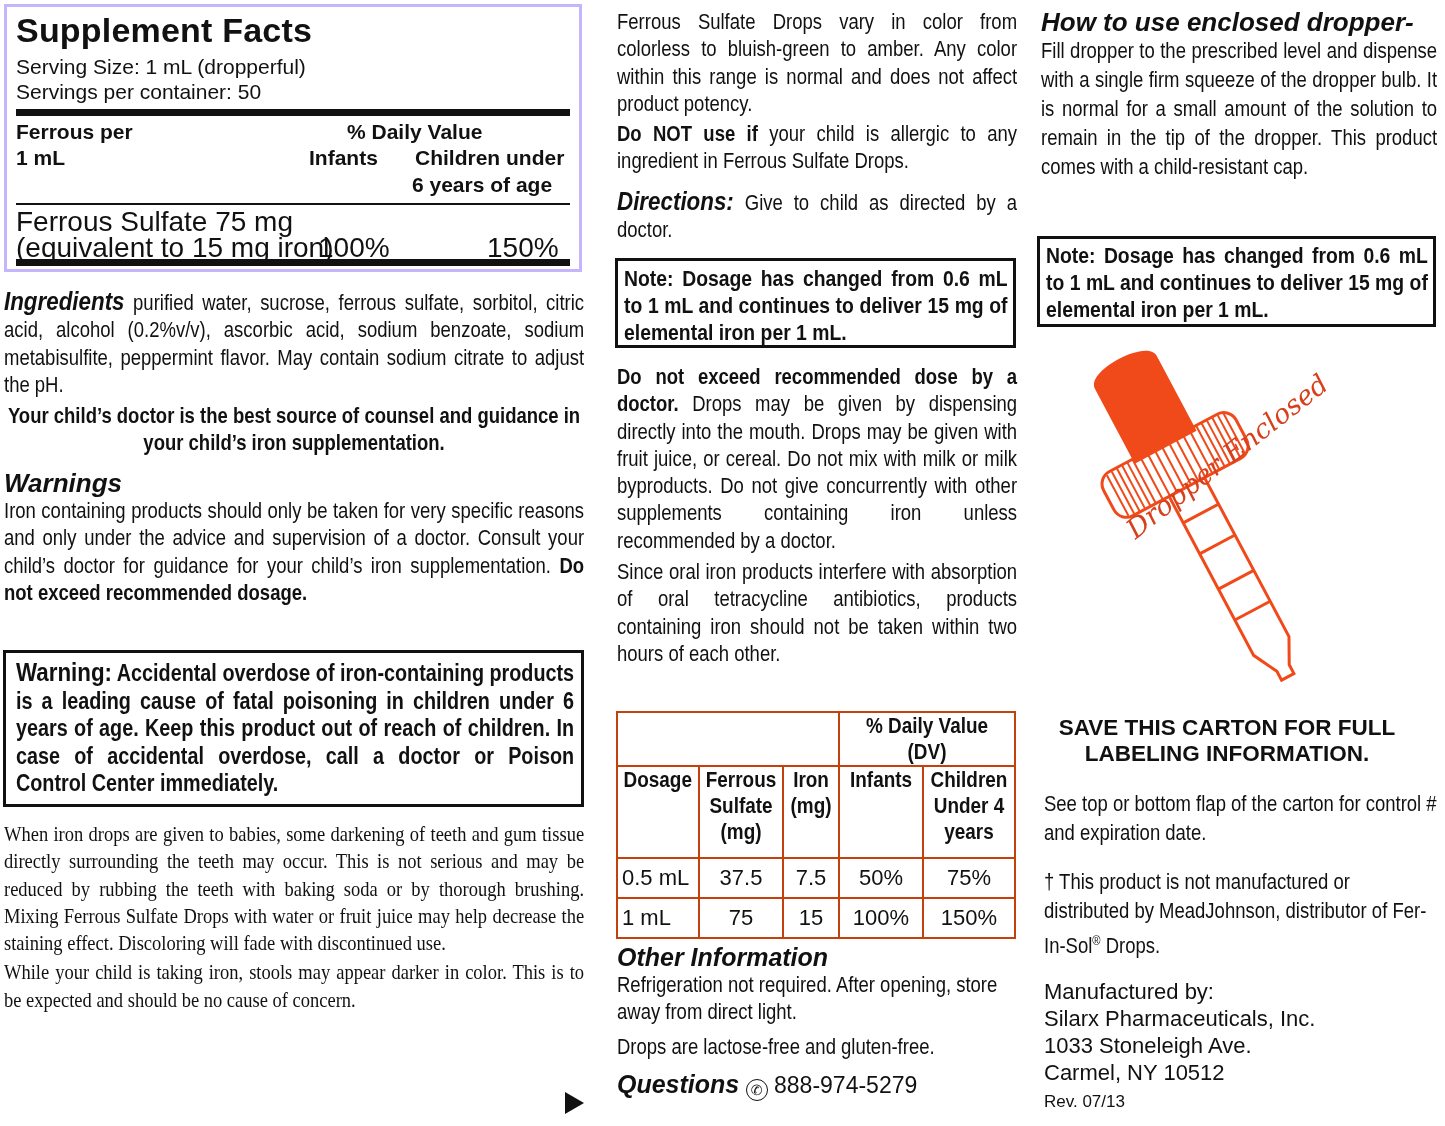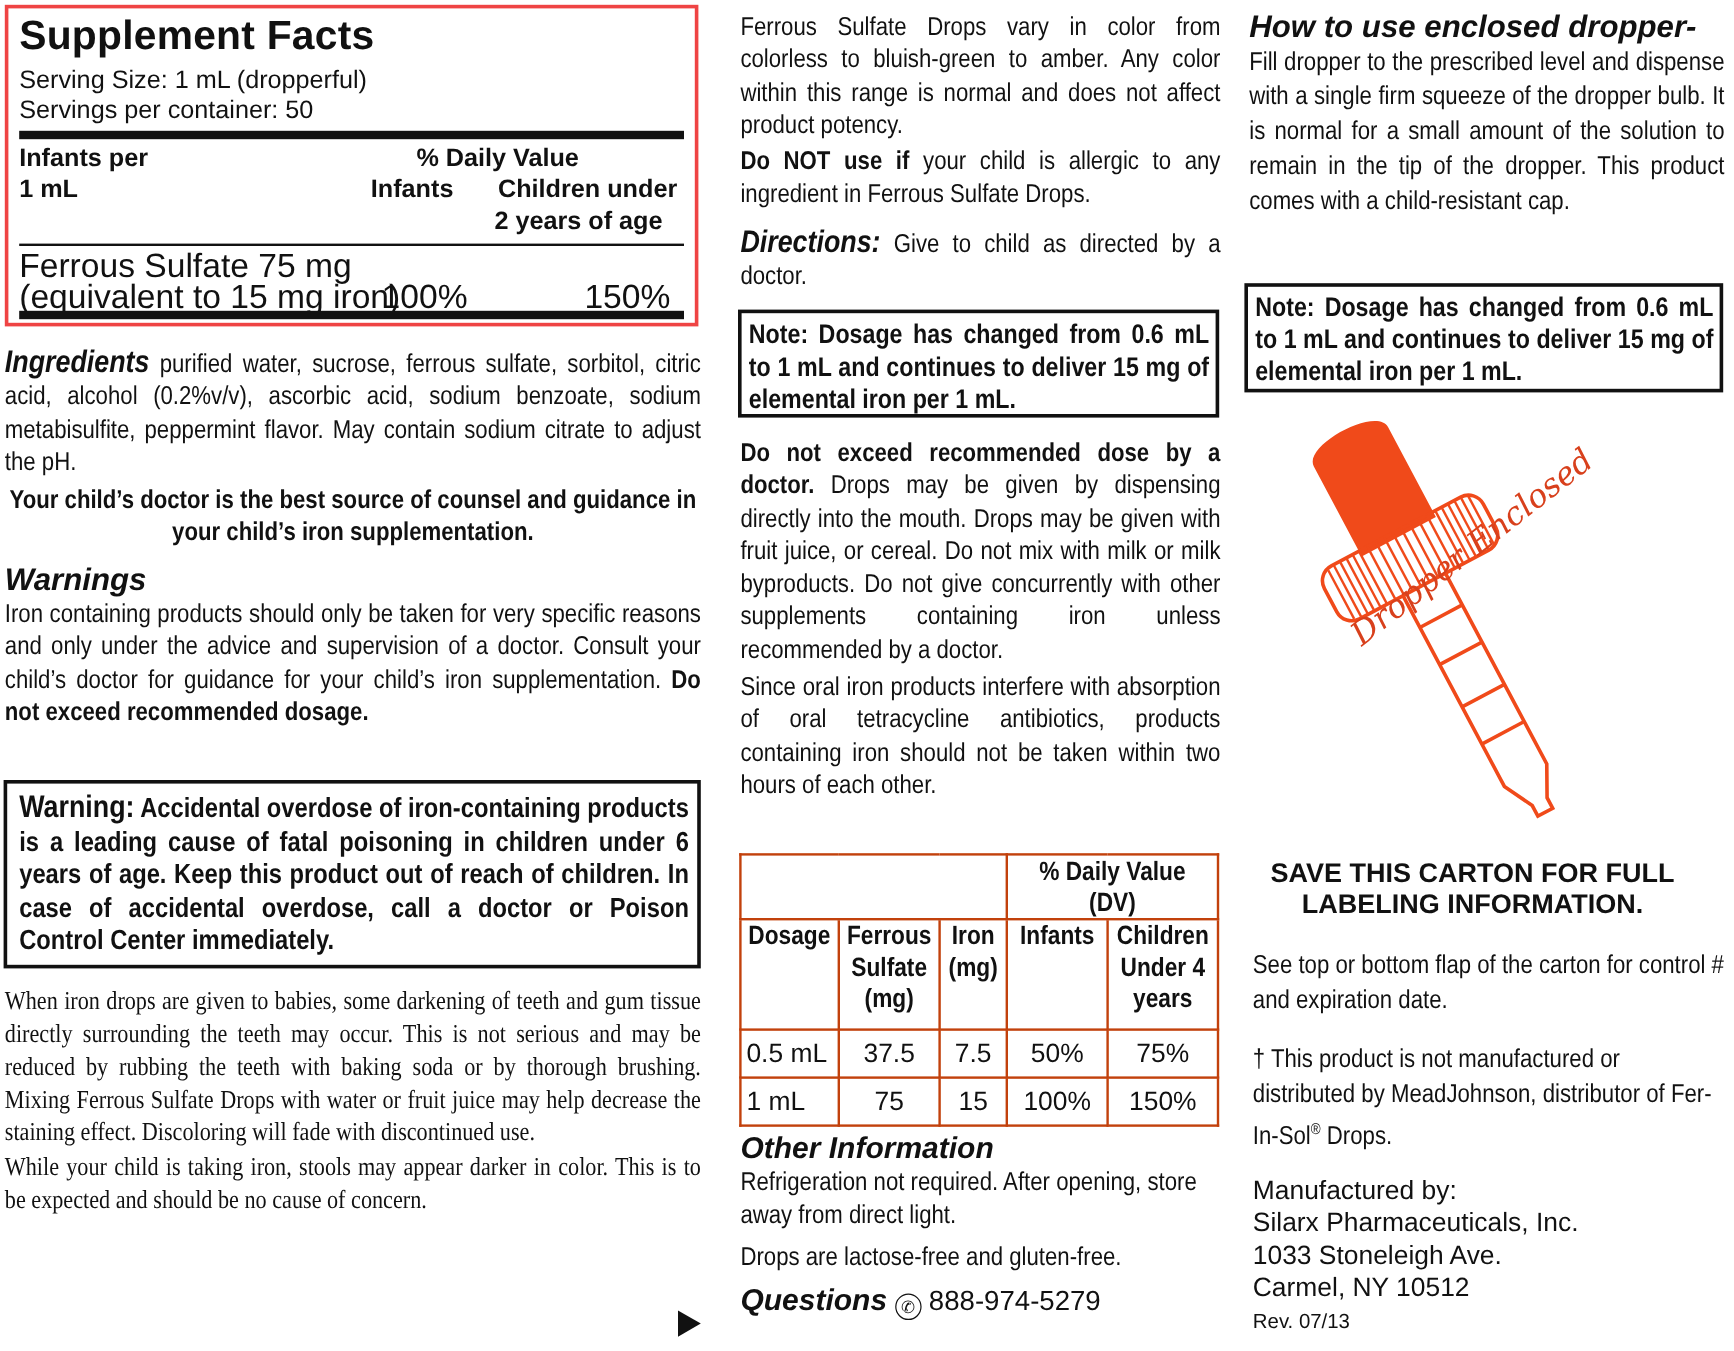--- a/index.html
+++ b/index.html
@@ -6,21 +6,21 @@
   body {
     width: 1445px; height: 1126px; position: relative; overflow: hidden;
     font-family: "Liberation Sans", sans-serif; color: #111;
   }
   .abs { position: absolute; }
   .col { position: absolute; top: 0; }
   .j { text-align: justify; text-align-last: left; }
 
   
   #col1 { left: 4px; width: 580px; }
-  .sf-box { position: absolute; left: 0; top: 4px; width: 578px; height: 268px; border: 3px solid #ef4444; box-sizing: border-box; }
+  .sf-box { position: absolute; left: 0; top: 4px; width: 578px; height: 268px; border: 3px solid #c4b5fd; box-sizing: border-box; }
   .sf-title { position: absolute; left: 9px; top: 4px; font-size: 34px; font-weight: bold; letter-spacing: 0.2px; }
   .sf-line { position: absolute; left: 9px; font-size: 21px; }
   .bar-thick { position: absolute; left: 9px; right: 9px; background: #111; }
   .bar-thin { position: absolute; left: 9px; right: 9px; height: 2px; background: #111; }
   .sf-h { position: absolute; font-size: 21px; font-weight: bold; }
   .sf-v { position: absolute; font-size: 28px; }
 
   .p21 { font-size: 21.5px; line-height: 27.3px; transform: scaleX(0.86); transform-origin: left top; width: 116.3%; }
   .hd-ital { font-weight: bold; font-style: italic; font-size: 26px; }
   .b { font-weight: bold; }
@@ -44,26 +44,26 @@
 </style>
 </head>
 <body>
 
 <div id="col1" class="col">
   <div class="sf-box">
     <div class="sf-title">Supplement Facts</div>
     <div class="sf-line" style="top:48px;">Serving Size: 1 mL (dropperful)</div>
     <div class="sf-line" style="top:73px;">Servings per container: 50</div>
     <div class="bar-thick" style="top:102px;height:7px;"></div>
-    <div class="sf-h" style="left:9px;top:113px;">Infants per</div>
+    <div class="sf-h" style="left:9px;top:113px;">Ferrous per</div>
     <div class="sf-h" style="left:9px;top:139px;">1 mL</div>
     <div class="sf-h" style="left:340px;top:113px;">% Daily Value</div>
     <div class="sf-h" style="left:302px;top:139px;">Infants</div>
     <div class="sf-h" style="left:408px;top:139px;">Children under</div>
-    <div class="sf-h" style="left:405px;top:166px;">2 years of age</div>
+    <div class="sf-h" style="left:405px;top:166px;">6 years of age</div>
     <div class="bar-thin" style="top:196px;"></div>
     <div class="sf-v" style="left:9px;top:199px;">Ferrous Sulfate 75 mg</div>
     <div class="sf-v" style="left:9px;top:225px;">(equivalent to 15 mg iron)</div>
     <div class="sf-v" style="left:311px;top:225px;">100%</div>
     <div class="sf-v" style="left:480px;top:225px;">150%</div>
     <div class="bar-thick" style="top:252px;height:7px;"></div>
   </div>
 
   <div class="abs" style="left:0;top:288px;width:580px;">
     <div class="p21 j">

